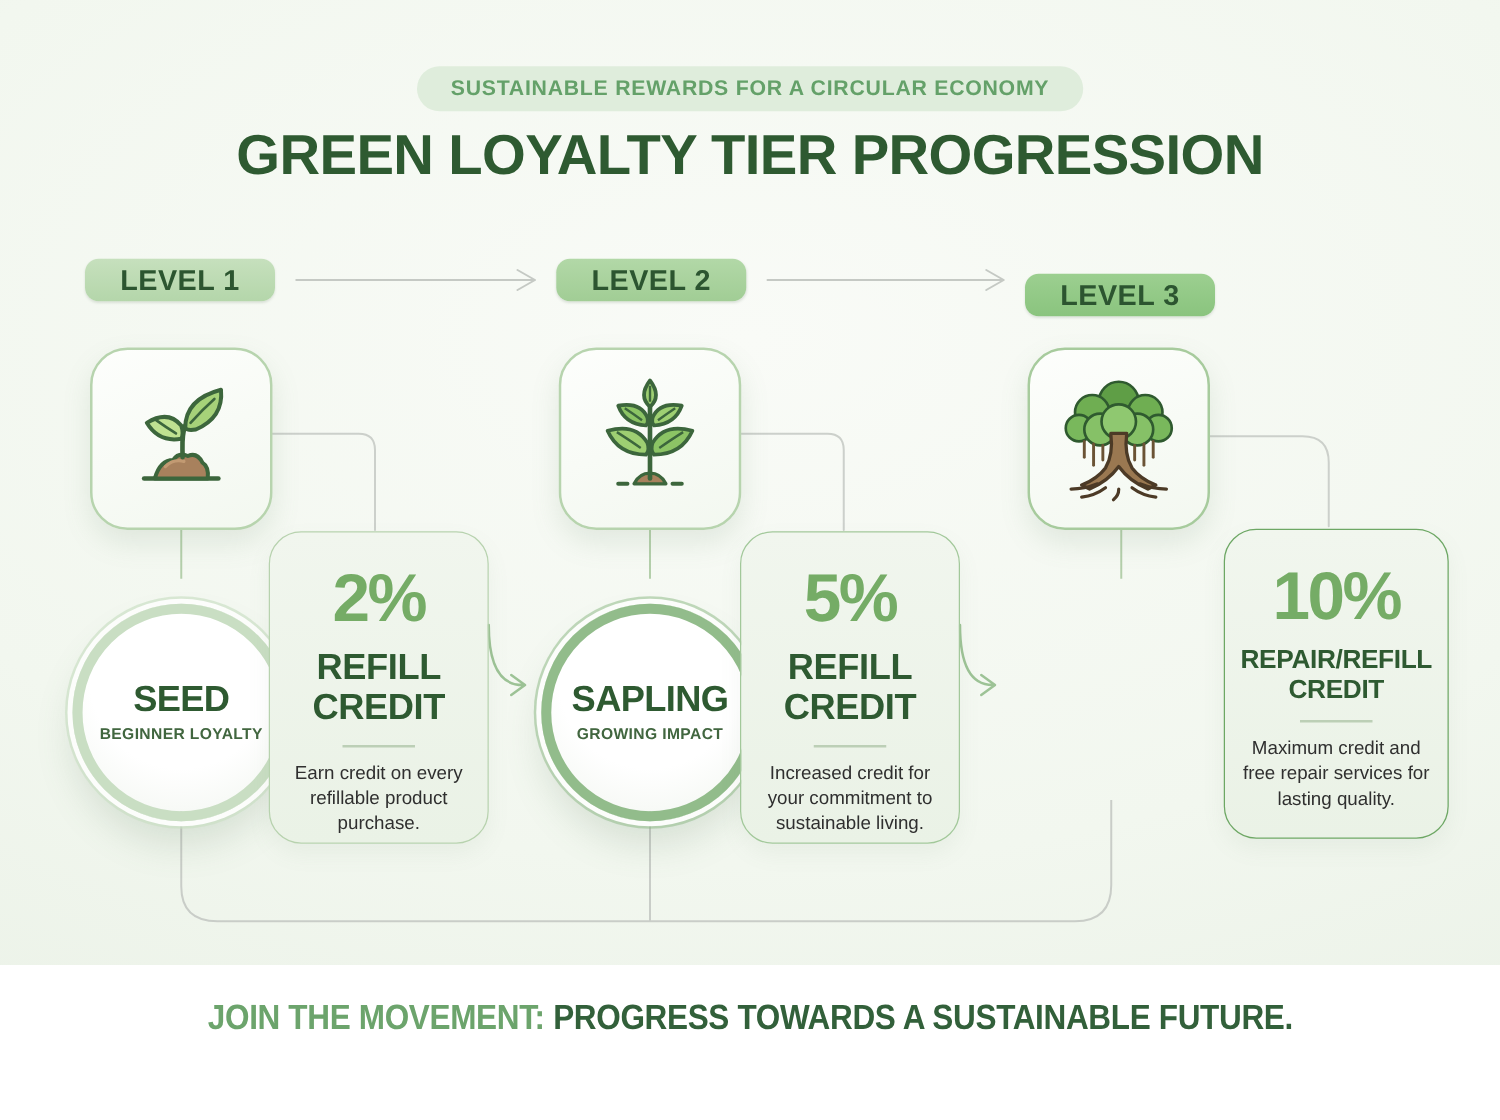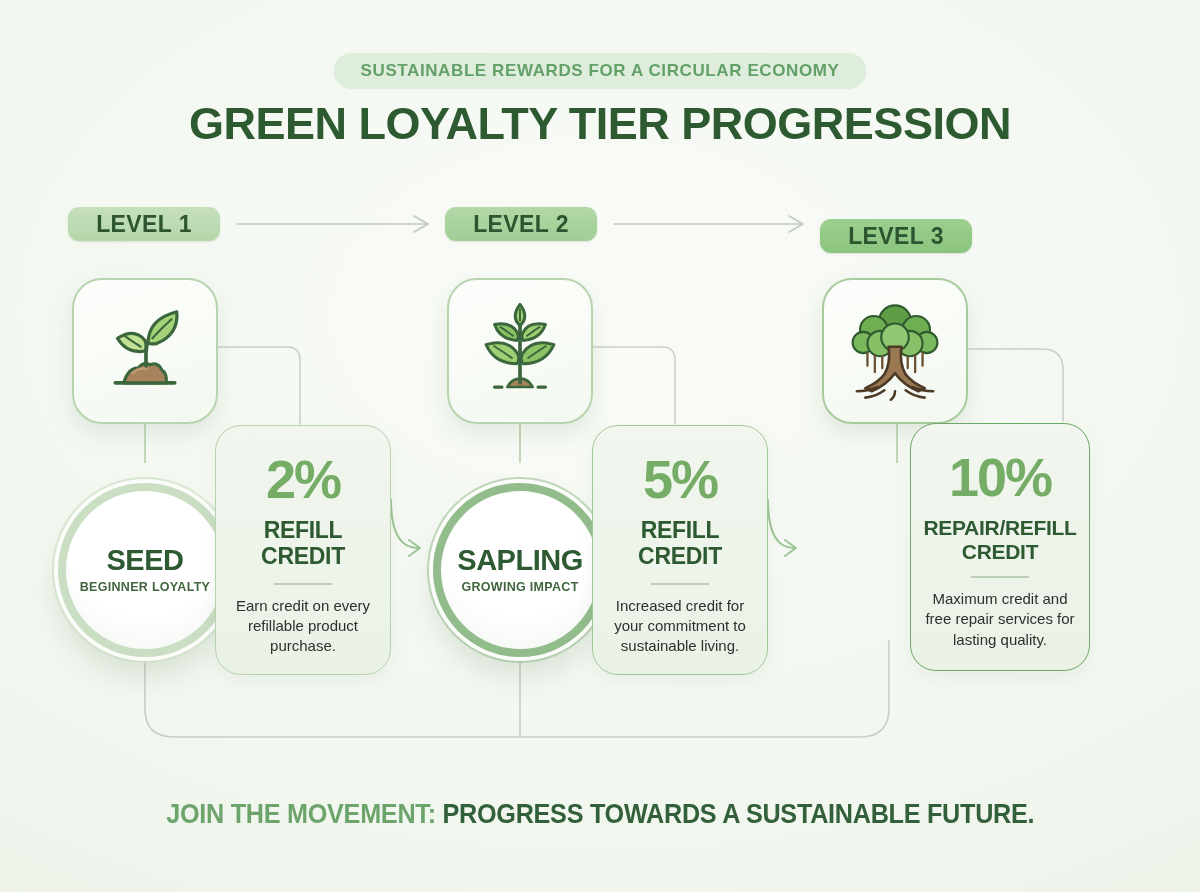--- a/index.html
+++ b/index.html
@@ -2,21 +2,21 @@
 <html style="--title-green: #2e5a31; --accent-green: #75ac66; --level1-pill: #bedbb5; --level2-pill: #a9d39e; --level3-pill: #90c885; --connector-gray: #c9cdc8; --connector-green: #9dc396; --badge-bg: #dfeddc;"><head>
 <meta charset="utf-8">
 <style>
   html,body{margin:0;padding:0;}
   body{
     width:1200px;height:896px;overflow:hidden;
     font-family:"Liberation Sans","DejaVu Sans",sans-serif;
     -webkit-font-smoothing:antialiased;
   }
   .stage{
-    position:relative;width:1200px;height:892px;
+    position:relative;width:1200px;height:772px;
     background:radial-gradient(120% 105% at 50% 35%, #f9fbf7 0%, #f2f7ef 52%, #e7efe3 100%);
   }
   
   .badge{
     position:absolute;top:53px;left:50%;transform:translateX(-50%);
     height:36px;padding:0 27px;border-radius:18px;
     background:#dfeddc;display:flex;align-items:center;white-space:nowrap;
     color:#64a169;font-size:17px;font-weight:600;letter-spacing:.6px;
   }
   .title{
@@ -66,23 +66,23 @@
   
   .benefit-card{
     position:absolute;top:425px;width:176px;height:250px;border-radius:26px;
     background:linear-gradient(180deg,#f1f6ee 0%,#eaf2e6 100%);
     border:1.5px solid #b7d2ae;box-sizing:border-box;
     padding-top:26px;text-align:center;z-index:4;
     box-shadow:0 8px 18px rgba(110,140,110,.08);
   }
   .benefit-card.t1{left:215px;}
   .benefit-card.t2{left:592px;border-color:#a2c89a;}
-  .benefit-card.t3{left:910px;top:423px;width:180px;height:248px;border-color:#6da764;}
+  .benefit-card.t3{left:979px;top:423px;width:180px;height:248px;border-color:#6da764;}
   .benefit-value{font-size:54px;font-weight:800;letter-spacing:-2px;line-height:1;color:var(--accent-green,#75ac66);}
-  .benefit-title{font-size:23px;font-weight:800;letter-spacing:-.3px;line-height:1.12;color:var(--title-green,#2e5a31);margin:12px 6px 0;}
+  .benefit-title{font-size:29px;font-weight:800;letter-spacing:-.3px;line-height:1.12;color:var(--title-green,#2e5a31);margin:12px 6px 0;}
   .benefit-card.t3 .benefit-title{font-size:21px;}
   .benefit-divider{width:58px;border:0;border-top:2px solid #bccfb6;margin:13px auto 11px;}
   .benefit-desc{font-size:15px;line-height:1.35;color:#2f2f2f;padding:0 13px;}
   
   .footer{
     position:absolute;top:798px;left:0;width:100%;text-align:center;white-space:nowrap;
   }
   .footer .squeeze{display:inline-block;transform:scaleX(.9);transform-origin:50% 50%;
     font-size:28px;font-weight:700;letter-spacing:-.3px;}
   .footer-highlight{color:#6ca46c;}

